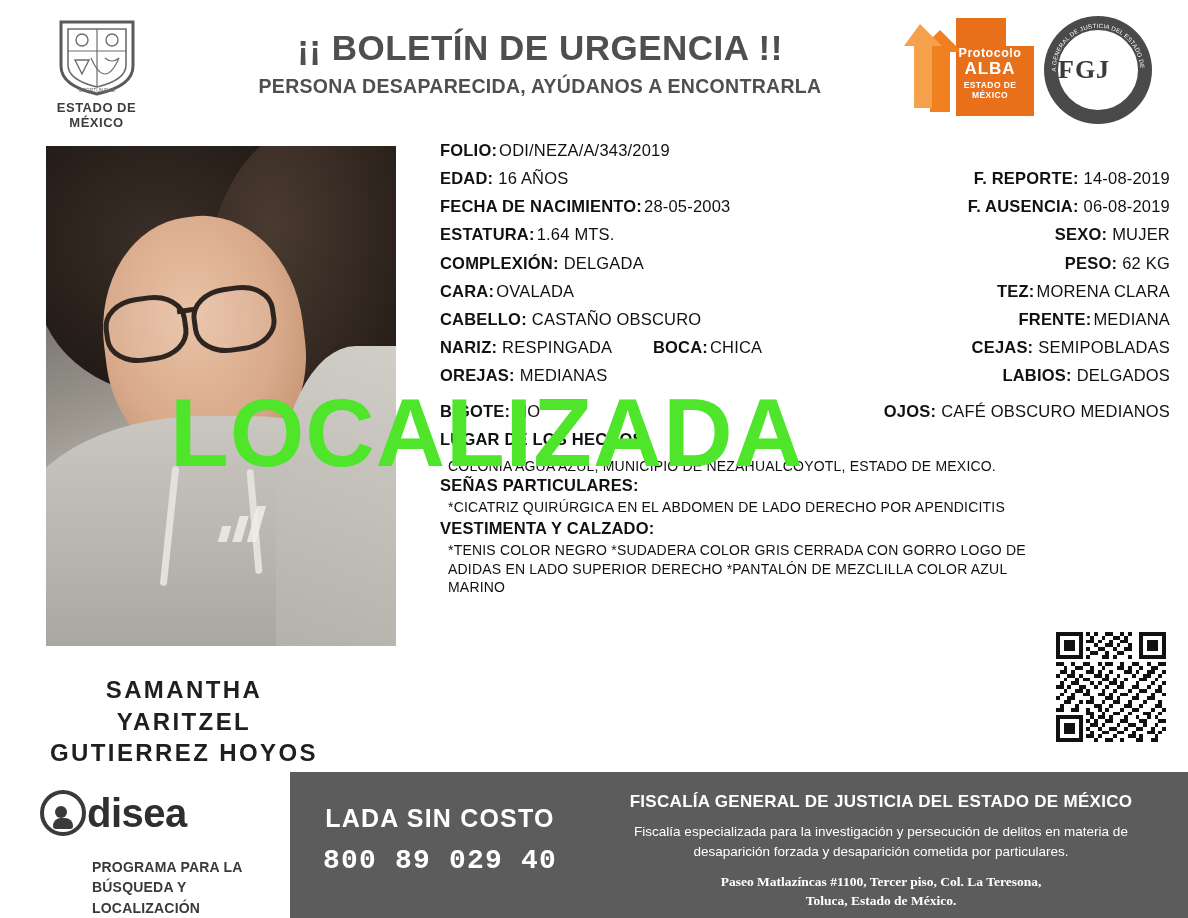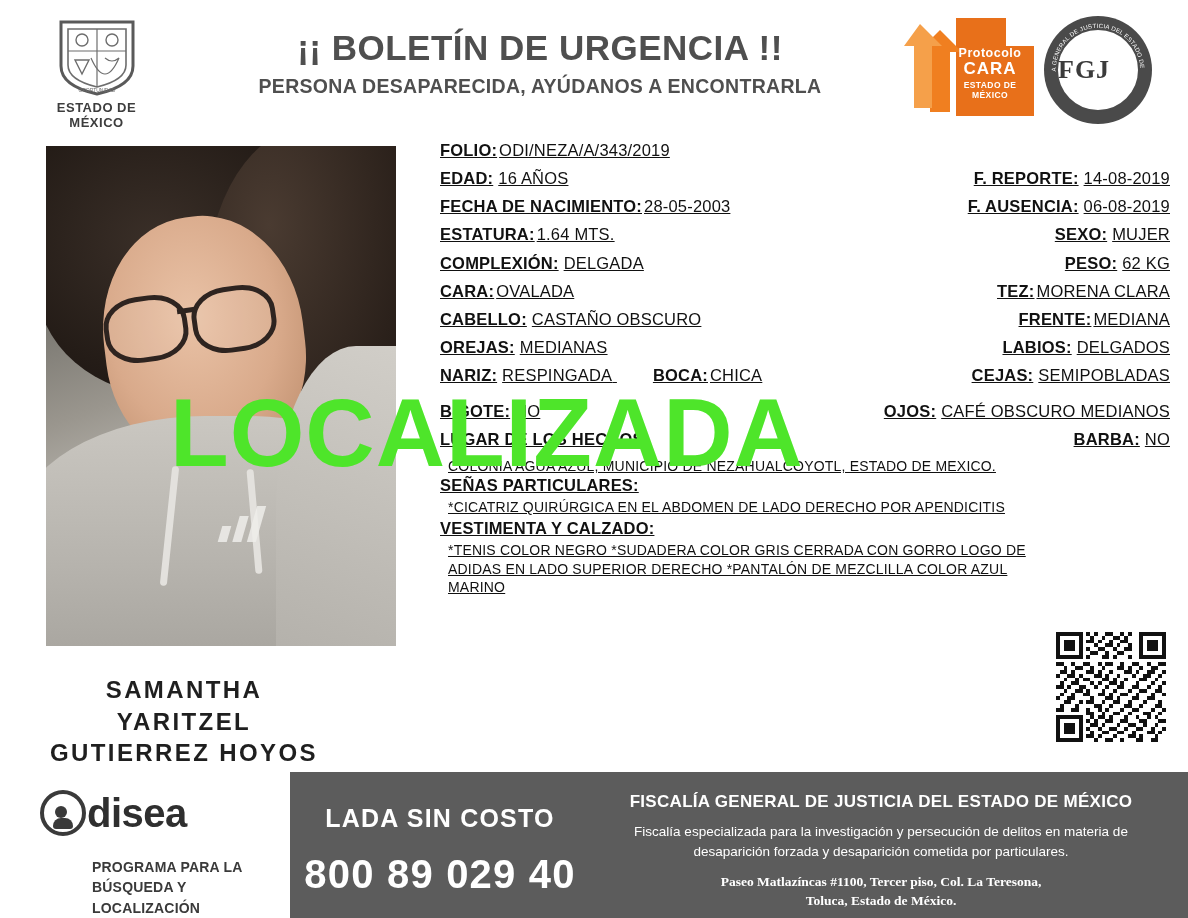--- a/index.html
+++ b/index.html
@@ -262,21 +262,20 @@
   }
 
   
   .data {
     position: absolute;
     left: 440px;
     top: 140px;
     width: 730px;
     font-size: 16.5px;
     color: #111;
-    text-decoration: underline;
   }
   .row {
     display: flex;
     align-items: baseline;
     margin-bottom: 7.5px;
     line-height: 1.25;
   }
   .col-left { width: 400px; }
   .col-right {
     flex: 1;
@@ -419,24 +418,25 @@
     width: 300px;
     padding-top: 32px;
     text-align: center;
   }
   .lada-t1 {
     font-size: 25px;
     font-weight: bold;
     letter-spacing: 1.2px;
   }
   .lada-t2 {
-    font-size: 40px;
+    font-size: 28px;
     font-weight: bold;
     letter-spacing: 1.2px;
-    margin-top: 19px;
+    margin-top: 12px;
+    font-family: Liberation Mono, monospace;
   }
   .fiscalia {
     flex: 1;
     padding: 20px 26px 0 10px;
     text-align: center;
   }
   .f-title {
     font-size: 17px;
     font-weight: bold;
     letter-spacing: 0.3px;
@@ -482,21 +482,21 @@
   </div>
 
   <div class="alba">
     <svg class="alba-arrow" width="140" height="104" viewBox="0 0 140 104">
       <path d="M56 2 L56 100 L134 100 L134 30 L106 30 L106 2 Z" fill="#e8701a"></path>
       <path d="M40 14 L62 36 L50 36 L50 96 L30 96 L30 36 L18 36 Z" fill="#f07f20"></path>
       <path d="M20 8 L42 30 L32 30 L32 92 L14 92 L14 30 L4 30 Z" fill="#f5a04a"></path>
     </svg>
     <div class="alba-text">
       <div class="alba-t1">Protocolo</div>
-      <div class="alba-t2">CARA</div>
+      <div class="alba-t2">ALBA</div>
       <div class="alba-t3">ESTADO DE MÉXICO</div>
     </div>
   </div>
 
   <div class="fgj">
     <div class="fgj-ring"></div>
     <svg class="fgj-ring-text" viewBox="0 0 108 108">
       <defs>
         <path id="arcTop" d="M12,54 a42,42 0 0 1 84,0"></path>
         <path id="arcBot" d="M16,54 a38,38 0 0 0 76,0"></path>
@@ -602,59 +602,55 @@
       <span class="lbl">CABELLO:</span><span class="val">CASTAÑO OBSCURO</span>
     </div>
     <div class="col-right">
       <span class="lbl">FRENTE:</span>
         <span class="val tight">MEDIANA</span>
     </div>
   </div>
 
   <div class="row">
     <div class="col-left">
+      <span class="lbl">NARIZ:</span><span class="val">RESPINGADA</span>
+      <span class="lbl pair2">BOCA:</span><span class="val tight">CHICA</span>
+    </div>
+    <div class="col-right">
+      <span class="lbl">CEJAS:</span>
+        <span class="val">SEMIPOBLADAS</span>
+    </div>
+  </div>
+
+  <div class="row">
+    <div class="col-left">
       <span class="lbl">OREJAS:</span><span class="val">MEDIANAS</span>
     </div>
     <div class="col-right">
       <span class="lbl">LABIOS:</span>
         <span class="val">DELGADOS</span>
     </div>
   </div>
 
   <div class="row">
-    <div class="col-left">
-      <span class="lbl">NARIZ:</span><span class="val">RESPINGADA</span>
-      <span class="lbl pair2">BOCA:</span><span class="val tight">CHICA</span>
-    </div>
-    <div class="col-right">
-      <span class="lbl">CEJAS:</span>
-        <span class="val">SEMIPOBLADAS</span>
-    </div>
-  </div>
-
-  <div class="row">
   </div>
 
   <div class="row">
     <div class="col-left">
       <span class="lbl">BIGOTE:</span><span class="val">NO</span>
     </div>
     <div class="col-right">
       <span class="lbl">OJOS:</span>
         <span class="val">CAFÉ OBSCURO MEDIANOS</span>
     </div>
   </div>
 
   <div class="row">
     <div class="col-left">
       <span class="section-label">LUGAR DE LOS HECHOS:</span>
-    </div>
-    <div class="col-right">
-      <span class="lbl">BARBA:</span>
-        <span class="val">NO</span>
     </div>
   </div>
   <div class="section-body">COLONIA AGUA AZUL, MUNICIPIO DE NEZAHUALCOYOTL, ESTADO DE MEXICO.</div>
 
   <div class="single gap">
     <div class="section-label">SEÑAS PARTICULARES:</div>
     <div class="section-body">*CICATRIZ QUIRÚRGICA  EN EL ABDOMEN DE LADO DERECHO POR APENDICITIS</div>
   </div>
 
   <div class="single gap">

